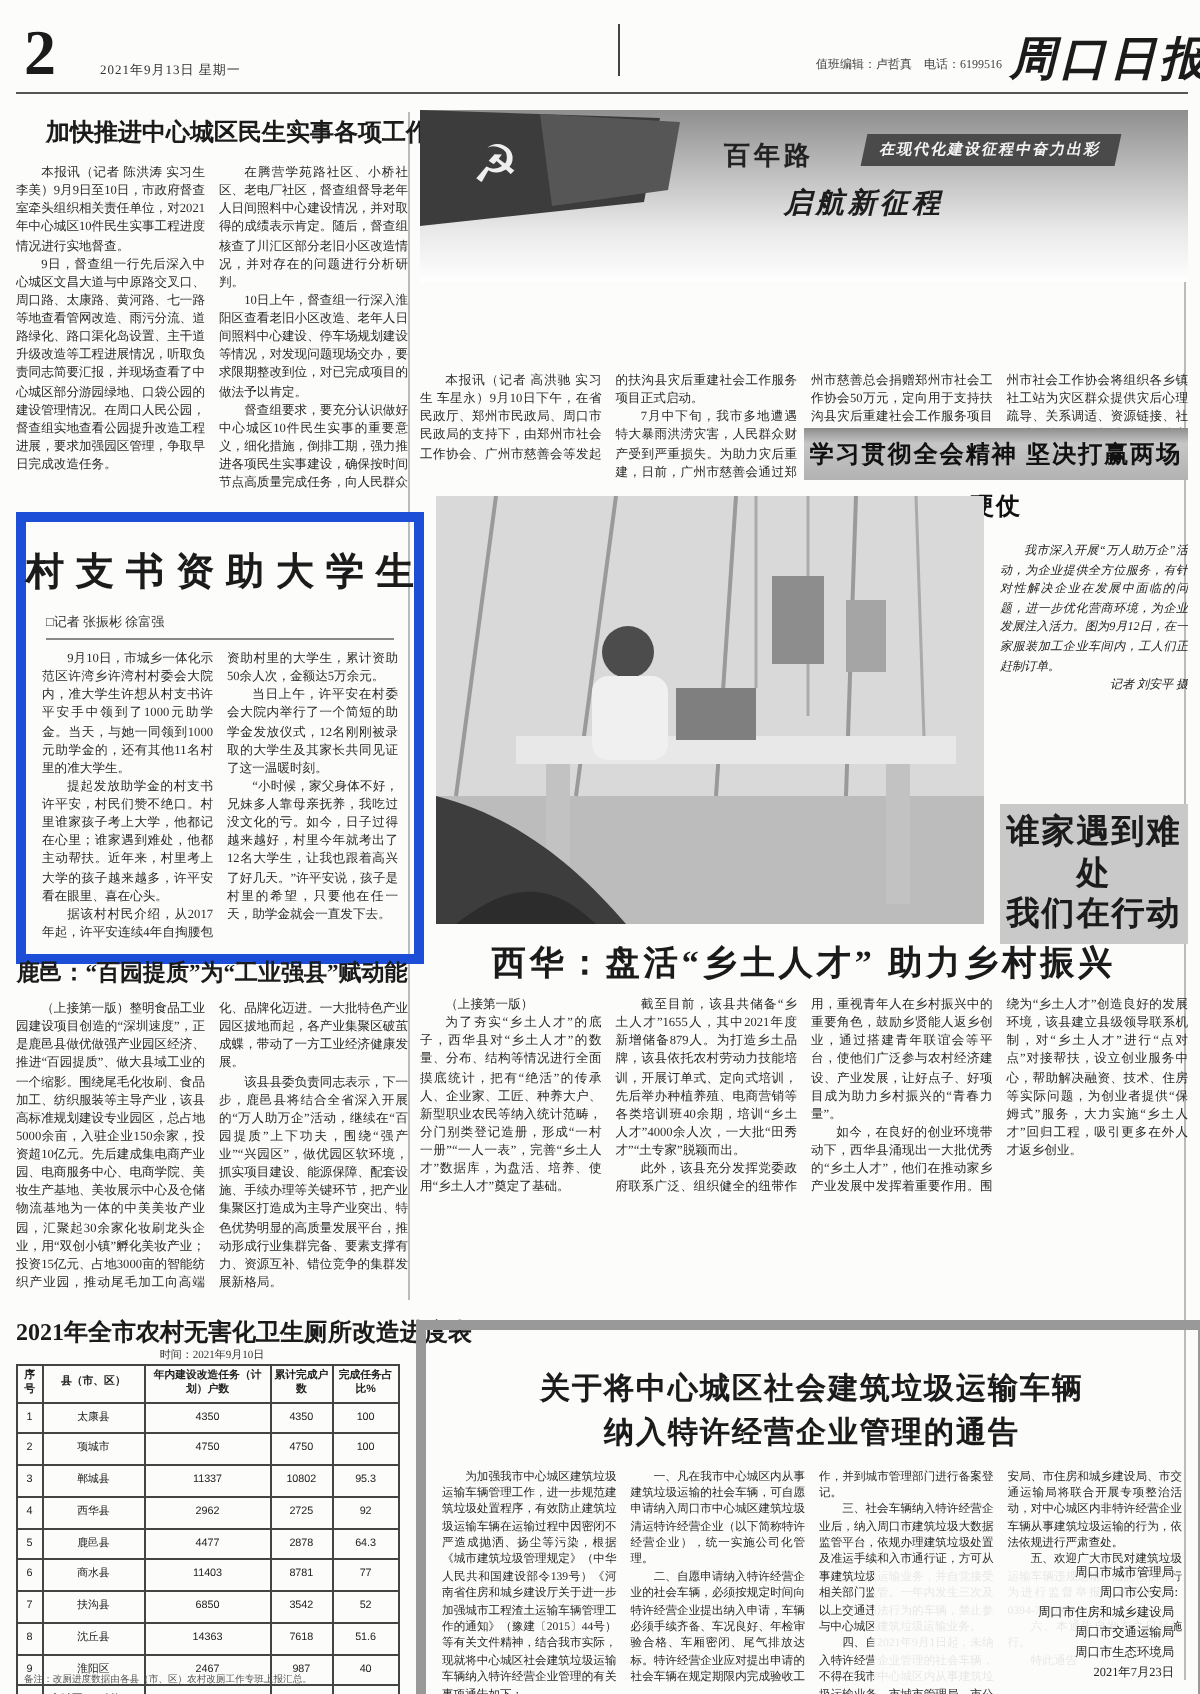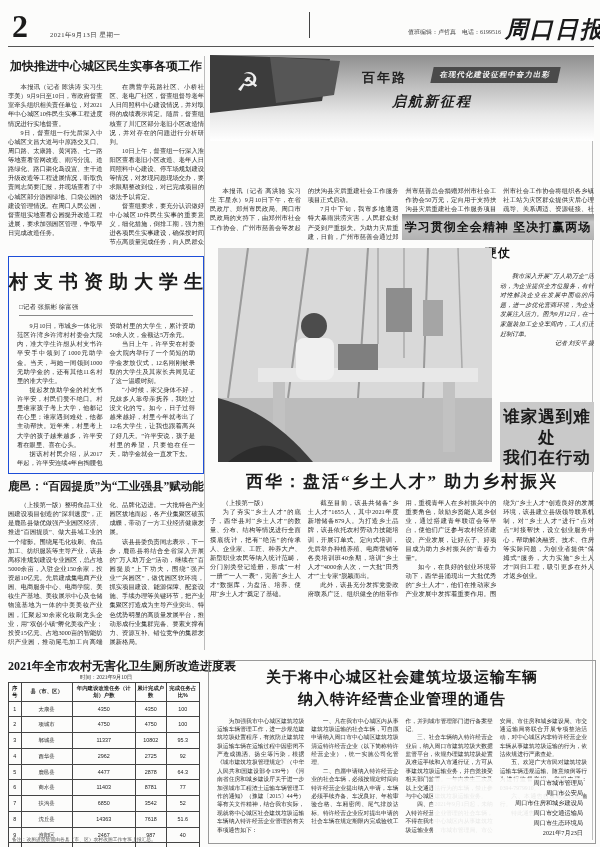--- a/index.html
+++ b/index.html
@@ -15,21 +15,21 @@
   .editorline{font-size:6px;color:#444;}
   .masthead{font-size:23px;font-weight:bold;font-style:italic;letter-spacing:2px;white-space:nowrap;}
   .headrule{height:1px;background:#555;}
   
   .body-text{font-size:6.3px;line-height:1.45;text-align:justify;color:#2a2a2a;overflow:hidden;}
   .body-text p{margin:0;text-indent:2em;}
   .cols2{column-count:2;column-gap:7px;}
   .cols4{column-count:4;column-gap:7px;}
   .h-left{font-weight:bold;text-align:center;white-space:nowrap;}
   
-  .boxed{border:1px solid #1d4ed8;}
+  .boxed{border:5px solid #1d4ed8;}
   .byline{font-size:6.5px;color:#333;border-bottom:1px solid #888;padding-bottom:3px;}
   
   .tbl{border-collapse:collapse;width:192px;}
   .tbl th,.tbl td{border:1px solid #444;font-size:5.4px;line-height:1.25;text-align:center;
                   padding:4px 1px;font-family:"Liberation Sans","DejaVu Sans",sans-serif;color:#222;}
   .tbl th{font-weight:bold;padding:2px 1px;}
   .tbl-title{font-size:12px;font-weight:bold;text-align:center;white-space:nowrap;}
   .tbl-sub{font-size:5.5px;text-align:center;color:#333;}
   .tbl-foot{font-size:4.8px;color:#555;}
   
@@ -67,21 +67,21 @@
     <span class="yaowen">要  闻</span>
     <span class="vbar"></span>
   </div>
   <div class="abs editorline" style="left:408px;top:28px;">值班编辑：卢哲真　电话：6199516</div>
   <div class="abs masthead" style="left:505px;top:14px;">周口日报</div>
   <div class="abs headrule" style="left:8px;top:46px;width:586px;"></div>
 
   <div class="abs rule-v" style="left:204px;top:56px;height:594px;"></div>
   <div class="abs rule-v" style="left:592px;top:56px;height:784px;"></div>
 
-  <div class="abs h-left" style="left:8px;top:58px;width:196px;font-size:12px;">加快推进中心城区民生实事各项工作</div>
+  <div class="abs h-left" style="left:21px;top:58px;width:196px;font-size:12px;">加快推进中心城区民生实事各项工作</div>
   <div class="abs body-text cols2" style="left:8px;top:82px;width:196px;height:168px;">
       <p>本报讯（记者 陈洪涛 实习生 李美）9月9日至10日，市政府督查室牵头组织相关责任单位，对2021年中心城区10件民生实事工程进度情况进行实地督查。</p>
       <p>9日，督查组一行先后深入中心城区文昌大道与中原路交叉口、周口路、太康路、黄河路、七一路等地查看管网改造、雨污分流、道路绿化、路口渠化岛设置、主干道升级改造等工程进展情况，听取负责同志简要汇报，并现场查看了中心城区部分游园绿地、口袋公园的建设管理情况。在周口人民公园，督查组实地查看公园提升改造工程进展，要求加强园区管理，争取早日完成改造任务。</p>
       <p>在腾营学苑路社区、小桥社区、老电厂社区，督查组督导老年人日间照料中心建设情况，并对取得的成绩表示肯定。随后，督查组核查了川汇区部分老旧小区改造情况，并对存在的问题进行分析研判。</p>
       <p>10日上午，督查组一行深入淮阳区查看老旧小区改造、老年人日间照料中心建设、停车场规划建设等情况，对发现问题现场交办，要求限期整改到位，对已完成项目的做法予以肯定。</p>
       <p>督查组要求，要充分认识做好中心城区10件民生实事的重要意义，细化措施，倒排工期，强力推进各项民生实事建设，确保按时间节点高质量完成任务，向人民群众交出民生实事“好事办好、实事办实”的答卷。②13</p>
     </div>
 
   <div class="abs boxed" style="left:8px;top:256px;width:194px;height:216px;">
     <div class="h-left" style="margin-top:12px;font-size:19px;letter-spacing:6px;">村支书资助大学生</div>
@@ -250,21 +250,21 @@
   <div class="abs h-left" style="left:210px;top:470px;width:384px;font-size:17px;letter-spacing:2px;">西华：盘活“乡土人才” 助力乡村振兴</div>
   <div class="abs body-text cols4" style="left:210px;top:498px;width:384px;height:156px;">
       <p>（上接第一版）</p>
       <p>为了夯实“乡土人才”的底子，西华县对“乡土人才”的数量、分布、结构等情况进行全面摸底统计，把有“绝活”的传承人、企业家、工匠、种养大户、新型职业农民等纳入统计范畴，分门别类登记造册，形成“一村一册”“一人一表”，完善“乡土人才”数据库，为盘活、培养、使用“乡土人才”奠定了基础。</p>
       <p>截至目前，该县共储备“乡土人才”1655人，其中2021年度新增储备879人。为打造乡土品牌，该县依托农村劳动力技能培训，开展订单式、定向式培训，先后举办种植养殖、电商营销等各类培训班40余期，培训“乡土人才”4000余人次，一大批“田秀才”“土专家”脱颖而出。</p>
       <p>此外，该县充分发挥党委政府联系广泛、组织健全的纽带作用，重视青年人在乡村振兴中的重要角色，鼓励乡贤能人返乡创业，通过搭建青年联谊会等平台，使他们广泛参与农村经济建设、产业发展，让好点子、好项目成为助力乡村振兴的“青春力量”。</p>
       <p>如今，在良好的创业环境带动下，西华县涌现出一大批优秀的“乡土人才”，他们在推动家乡产业发展中发挥着重要作用。围绕为“乡土人才”创造良好的发展环境，该县建立县级领导联系机制，对“乡土人才”进行“点对点”对接帮扶，设立创业服务中心，帮助解决融资、技术、住房等实际问题，为创业者提供“保姆式”服务，大力实施“乡土人才”回归工程，吸引更多在外人才返乡创业。</p>
     </div>
 
   <div class="abs boxed" style="left:208px;top:660px;width:386px;height:182px;border-color:#999;">
-    <div class="notice-head" style="margin-top:6px;">
+    <div class="notice-head" style="margin-top:20px;">
       <div>关于将中心城区社会建筑垃圾运输车辆</div>
       <div>纳入特许经营企业管理的通告</div>
     </div>
     <div class="body-text cols4" style="margin:6px 8px 0 8px;height:118px;font-size:5.8px;">
         <p>为加强我市中心城区建筑垃圾运输车辆管理工作，进一步规范建筑垃圾处置程序，有效防止建筑垃圾运输车辆在运输过程中因密闭不严造成抛洒、扬尘等污染，根据《城市建筑垃圾管理规定》（中华人民共和国建设部令139号）《河南省住房和城乡建设厅关于进一步加强城市工程渣土运输车辆管理工作的通知》（豫建〔2015〕44号）等有关文件精神，结合我市实际，现就将中心城区社会建筑垃圾运输车辆纳入特许经营企业管理的有关事项通告如下：</p>
         <p>一、凡在我市中心城区内从事建筑垃圾运输的社会车辆，可自愿申请纳入周口市中心城区建筑垃圾清运特许经营企业（以下简称特许经营企业），统一实施公司化管理。</p>
         <p>二、自愿申请纳入特许经营企业的社会车辆，必须按规定时间向特许经营企业提出纳入申请，车辆必须手续齐备、车况良好、年检审验合格、车厢密闭、尾气排放达标。特许经营企业应对提出申请的社会车辆在规定期限内完成验收工作，并到城市管理部门进行备案登记。</p>
         <p>三、社会车辆纳入特许经营企业后，纳入周口市建筑垃圾大数据监管平台，依规办理建筑垃圾处置及准运手续和入市通行证，方可从事建筑垃圾运输业务，并自觉接受相关部门监管。一年内发生三次及以上交通违法行为的车辆，禁止参与中心城区建筑垃圾运输业务。</p>
         <p>四、自2021年9月1日起，未纳入特许经营企业管理的社会车辆，不得在我市中心城区内从事建筑垃圾运输业务。市城市管理局、市公安局、市住房和城乡建设局、市交通运输局将联合开展专项整治活动，对中心城区内非特许经营企业车辆从事建筑垃圾运输的行为，依法依规进行严肃查处。</p>
         <p>五、欢迎广大市民对建筑垃圾运输车辆违规运输、随意倾倒等行为进行监督举报，举报电话：0394-7979910。</p>

